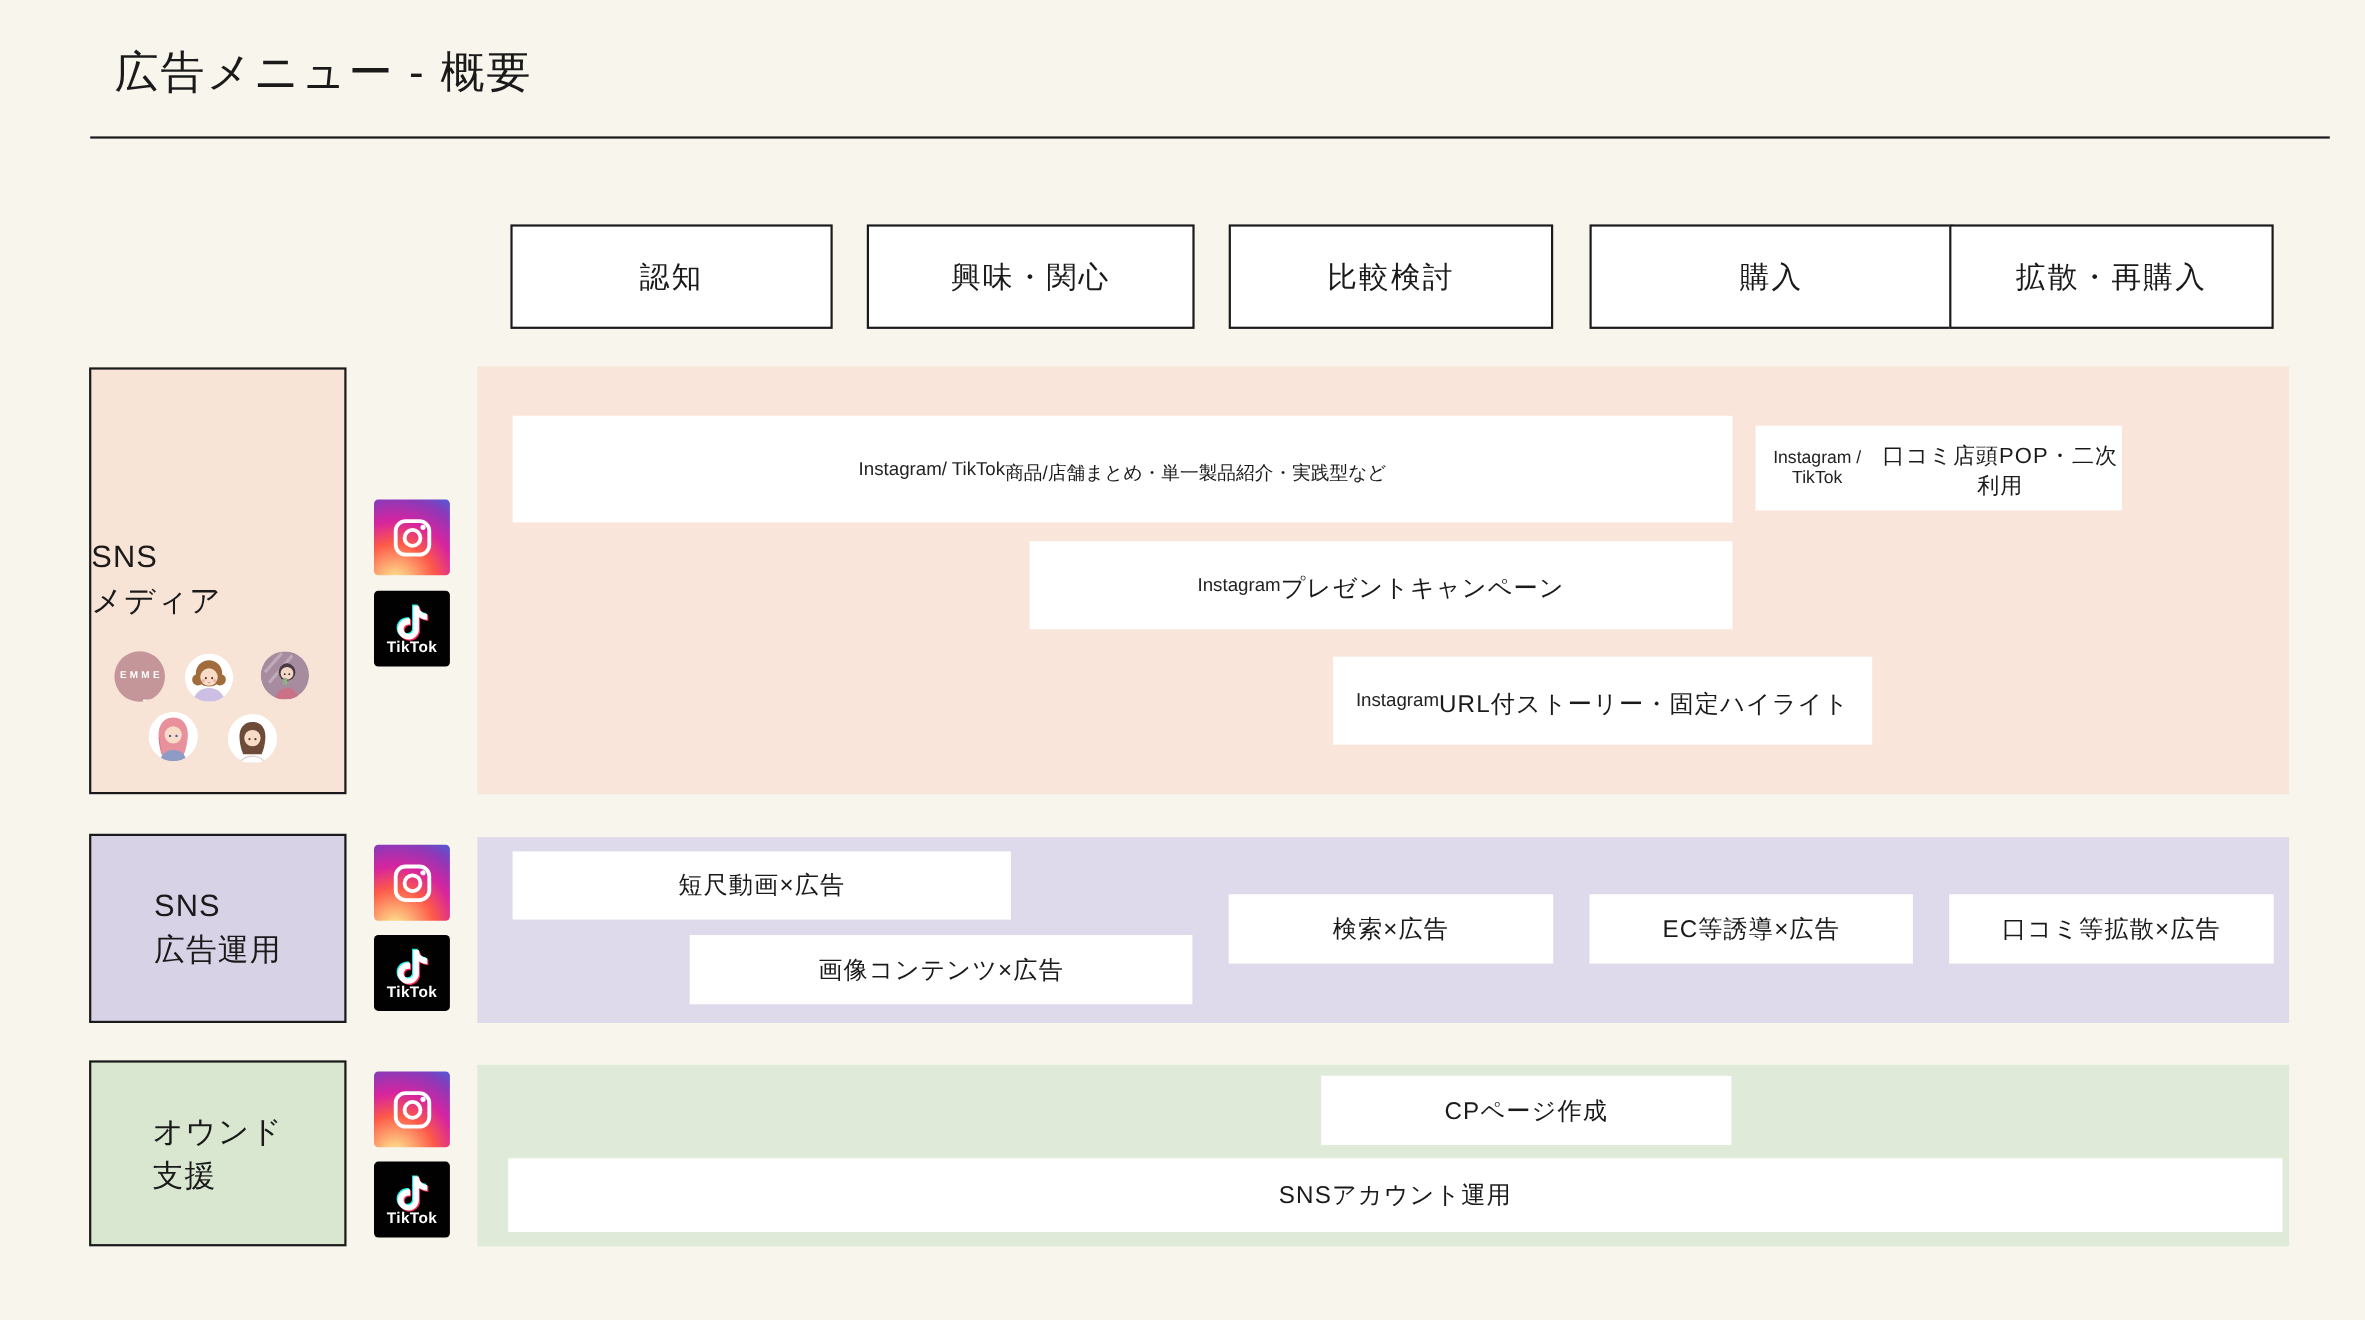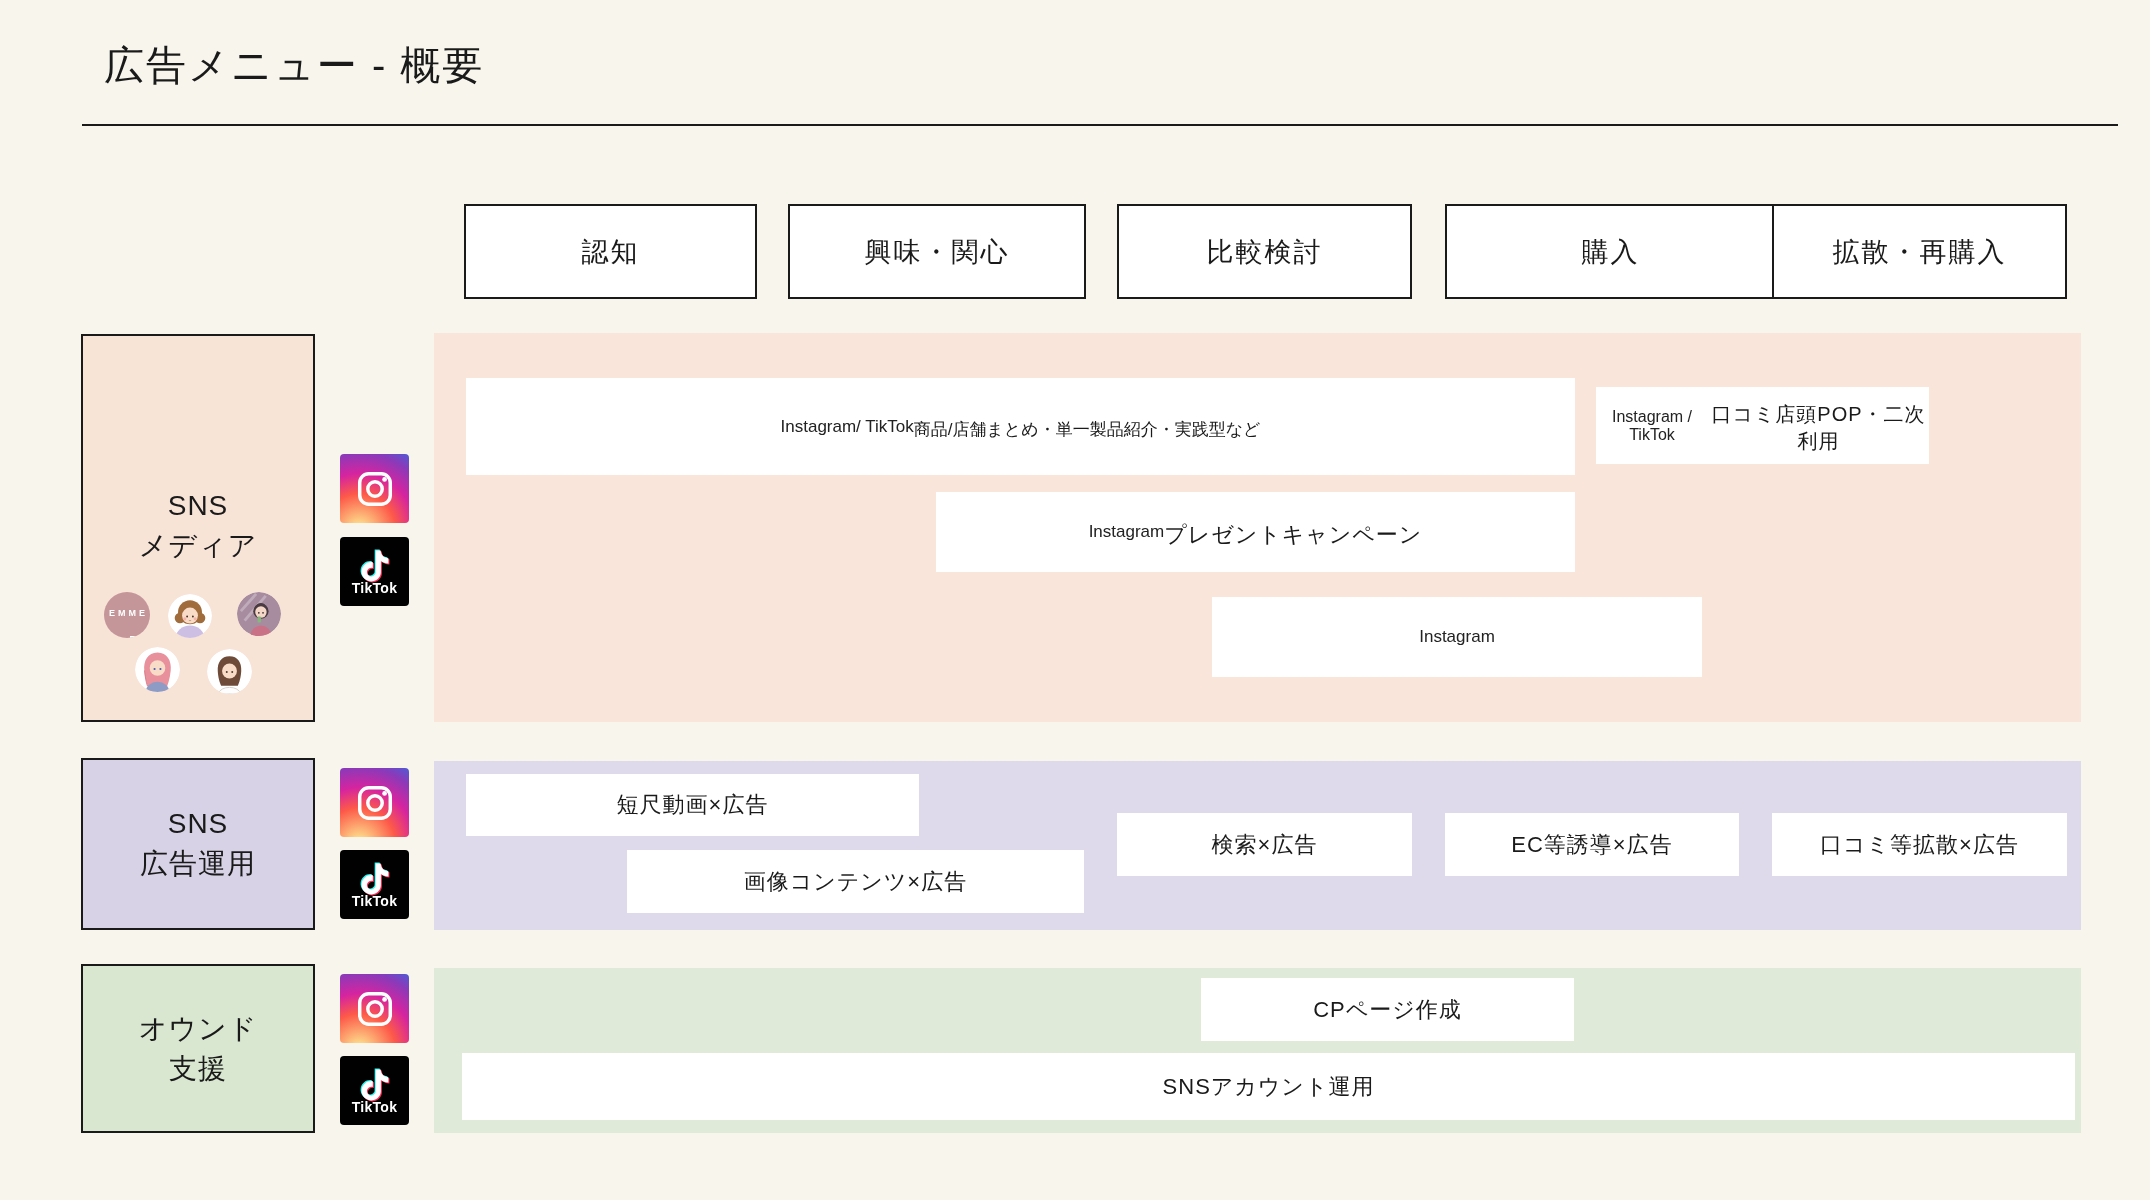--- a/index.html
+++ b/index.html
@@ -21,21 +21,21 @@
   #stage-3{left:1445px;width:331px}
   #stage-4{left:1772px;width:295px}
 
   
   .band{left:434px;width:1647px}
   #band-media{top:333px;height:389px;background:var(--peach-band,#f9e5da)}
   #band-ads{top:761px;height:169px;background:var(--purple-band,#dedaeb)}
   #band-owned{top:968px;height:165px;background:var(--green-band,#dfead8)}
 
   
-  .rowlabel{left:81px;width:234px;border:2px solid var(--ink,#1a1a1a);text-align:center;
+  .rowlabel{left:81px;width:234px;border:2px solid var(--ink,#1a1a1a);
             font-size:28px;line-height:40px;letter-spacing:1px}
   #label-media{top:334px;height:388px;background:var(--peach-box,#f8e3d7)}
   #label-media .label-text{position:absolute;top:150px;left:0;right:0}
   #label-ads{top:758px;height:172px;background:var(--purple-box,#d8d2e6);
              display:flex;align-items:center;justify-content:center}
   #label-owned{top:964px;height:169px;background:var(--green-box,#d9e7d0);
                display:flex;align-items:center;justify-content:center}
 
   
   .wbox{position:absolute;background:#fff;display:flex;flex-direction:row;
@@ -245,20 +245,21 @@
 <div class="wbox" id="box-pop">
   <span class="tag">Instagram / TikTok</span>
   <span class="big">口コミ店頭POP・二次利用</span>
 </div>
 <div class="wbox" id="box-present">
   <span class="tag">Instagram</span>
   <span class="big">プレゼントキャンペーン</span>
 </div>
 <div class="wbox" id="box-url">
   <span class="tag">Instagram</span>
+  <span class="big">URL付ストーリー・固定ハイライト</span>
 </div>
 
 <div class="wbox simple" id="box-short">短尺動画×広告</div>
 <div class="wbox simple" id="box-image">画像コンテンツ×広告</div>
 <div class="wbox simple" id="box-search">検索×広告</div>
 <div class="wbox simple" id="box-ec">EC等誘導×広告</div>
 <div class="wbox simple" id="box-spread">口コミ等拡散×広告</div>
 
 <div class="wbox simple" id="box-cp">CPページ作成</div>
 <div class="wbox simple" id="box-account">SNSアカウント運用</div>

